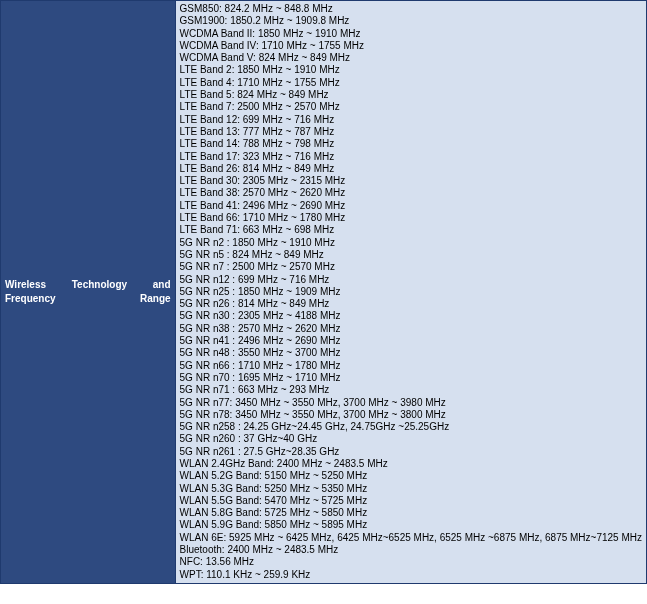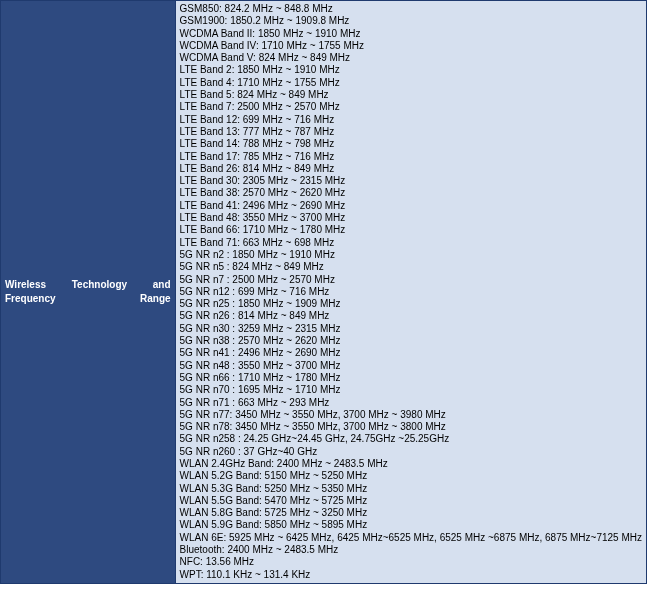--- a/index.html
+++ b/index.html
@@ -47,49 +47,49 @@
       <div class="row-line">WCDMA Band II: 1850 MHz ~ 1910 MHz</div>
       <div class="row-line">WCDMA Band IV: 1710 MHz ~ 1755 MHz</div>
       <div class="row-line">WCDMA Band V: 824 MHz ~ 849 MHz</div>
       <div class="row-line">LTE Band 2: 1850 MHz ~ 1910 MHz</div>
       <div class="row-line">LTE Band 4: 1710 MHz ~ 1755 MHz</div>
       <div class="row-line">LTE Band 5: 824 MHz ~ 849 MHz</div>
       <div class="row-line">LTE Band 7: 2500 MHz ~ 2570 MHz</div>
       <div class="row-line">LTE Band 12: 699 MHz ~ 716 MHz</div>
       <div class="row-line">LTE Band 13: 777 MHz ~ 787 MHz</div>
       <div class="row-line">LTE Band 14: 788 MHz ~ 798 MHz</div>
-      <div class="row-line">LTE Band 17: 785 MHz ~ 716 MHz</div>
+      <div class="row-line">LTE Band 17: 323 MHz ~ 716 MHz</div>
       <div class="row-line">LTE Band 26: 814 MHz ~ 849 MHz</div>
       <div class="row-line">LTE Band 30: 2305 MHz ~ 2315 MHz</div>
       <div class="row-line">LTE Band 38: 2570 MHz ~ 2620 MHz</div>
       <div class="row-line">LTE Band 41: 2496 MHz ~ 2690 MHz</div>
-      <div class="row-line">LTE Band 48: 3550 MHz ~ 3700 MHz</div>
       <div class="row-line">LTE Band 66: 1710 MHz ~ 1780 MHz</div>
       <div class="row-line">LTE Band 71: 663 MHz ~ 698 MHz</div>
       <div class="row-line">5G NR n2 : 1850 MHz ~ 1910 MHz</div>
       <div class="row-line">5G NR n5 : 824 MHz ~ 849 MHz</div>
       <div class="row-line">5G NR n7 : 2500 MHz ~ 2570 MHz</div>
       <div class="row-line">5G NR n12 : 699 MHz ~ 716 MHz</div>
       <div class="row-line">5G NR n25 : 1850 MHz ~ 1909 MHz</div>
       <div class="row-line">5G NR n26 : 814 MHz ~ 849 MHz</div>
-      <div class="row-line">5G NR n30 : 3259 MHz ~ 2315 MHz</div>
+      <div class="row-line">5G NR n30 : 2305 MHz ~ 4188 MHz</div>
       <div class="row-line">5G NR n38 : 2570 MHz ~ 2620 MHz</div>
       <div class="row-line">5G NR n41 : 2496 MHz ~ 2690 MHz</div>
       <div class="row-line">5G NR n48 : 3550 MHz ~ 3700 MHz</div>
       <div class="row-line">5G NR n66 : 1710 MHz ~ 1780 MHz</div>
       <div class="row-line">5G NR n70 : 1695 MHz ~ 1710 MHz</div>
       <div class="row-line">5G NR n71 : 663 MHz ~ 293 MHz</div>
       <div class="row-line">5G NR n77: 3450 MHz ~ 3550 MHz, 3700 MHz ~ 3980 MHz</div>
       <div class="row-line">5G NR n78: 3450 MHz ~ 3550 MHz, 3700 MHz ~ 3800 MHz</div>
       <div class="row-line">5G NR n258 : 24.25 GHz~24.45 GHz, 24.75GHz ~25.25GHz</div>
       <div class="row-line">5G NR n260 : 37 GHz~40 GHz</div>
+      <div class="row-line">5G NR n261 : 27.5 GHz~28.35 GHz</div>
       <div class="row-line">WLAN 2.4GHz Band: 2400 MHz ~ 2483.5 MHz</div>
       <div class="row-line">WLAN 5.2G Band: 5150 MHz ~ 5250 MHz</div>
       <div class="row-line">WLAN 5.3G Band: 5250 MHz ~ 5350 MHz</div>
       <div class="row-line">WLAN 5.5G Band: 5470 MHz ~ 5725 MHz</div>
-      <div class="row-line">WLAN 5.8G Band: 5725 MHz ~ 3250 MHz</div>
+      <div class="row-line">WLAN 5.8G Band: 5725 MHz ~ 5850 MHz</div>
       <div class="row-line">WLAN 5.9G Band: 5850 MHz ~ 5895 MHz</div>
       <div class="row-line">WLAN 6E: 5925 MHz ~ 6425 MHz, 6425 MHz~6525 MHz, 6525 MHz ~6875 MHz, 6875 MHz~7125 MHz</div>
       <div class="row-line">Bluetooth: 2400 MHz ~ 2483.5 MHz</div>
       <div class="row-line">NFC: 13.56 MHz</div>
-      <div class="row-line">WPT: 110.1 KHz ~ 131.4 KHz</div>
+      <div class="row-line">WPT: 110.1 KHz ~ 259.9 KHz</div>
     </div>
 </div>
 
 </body></html>

